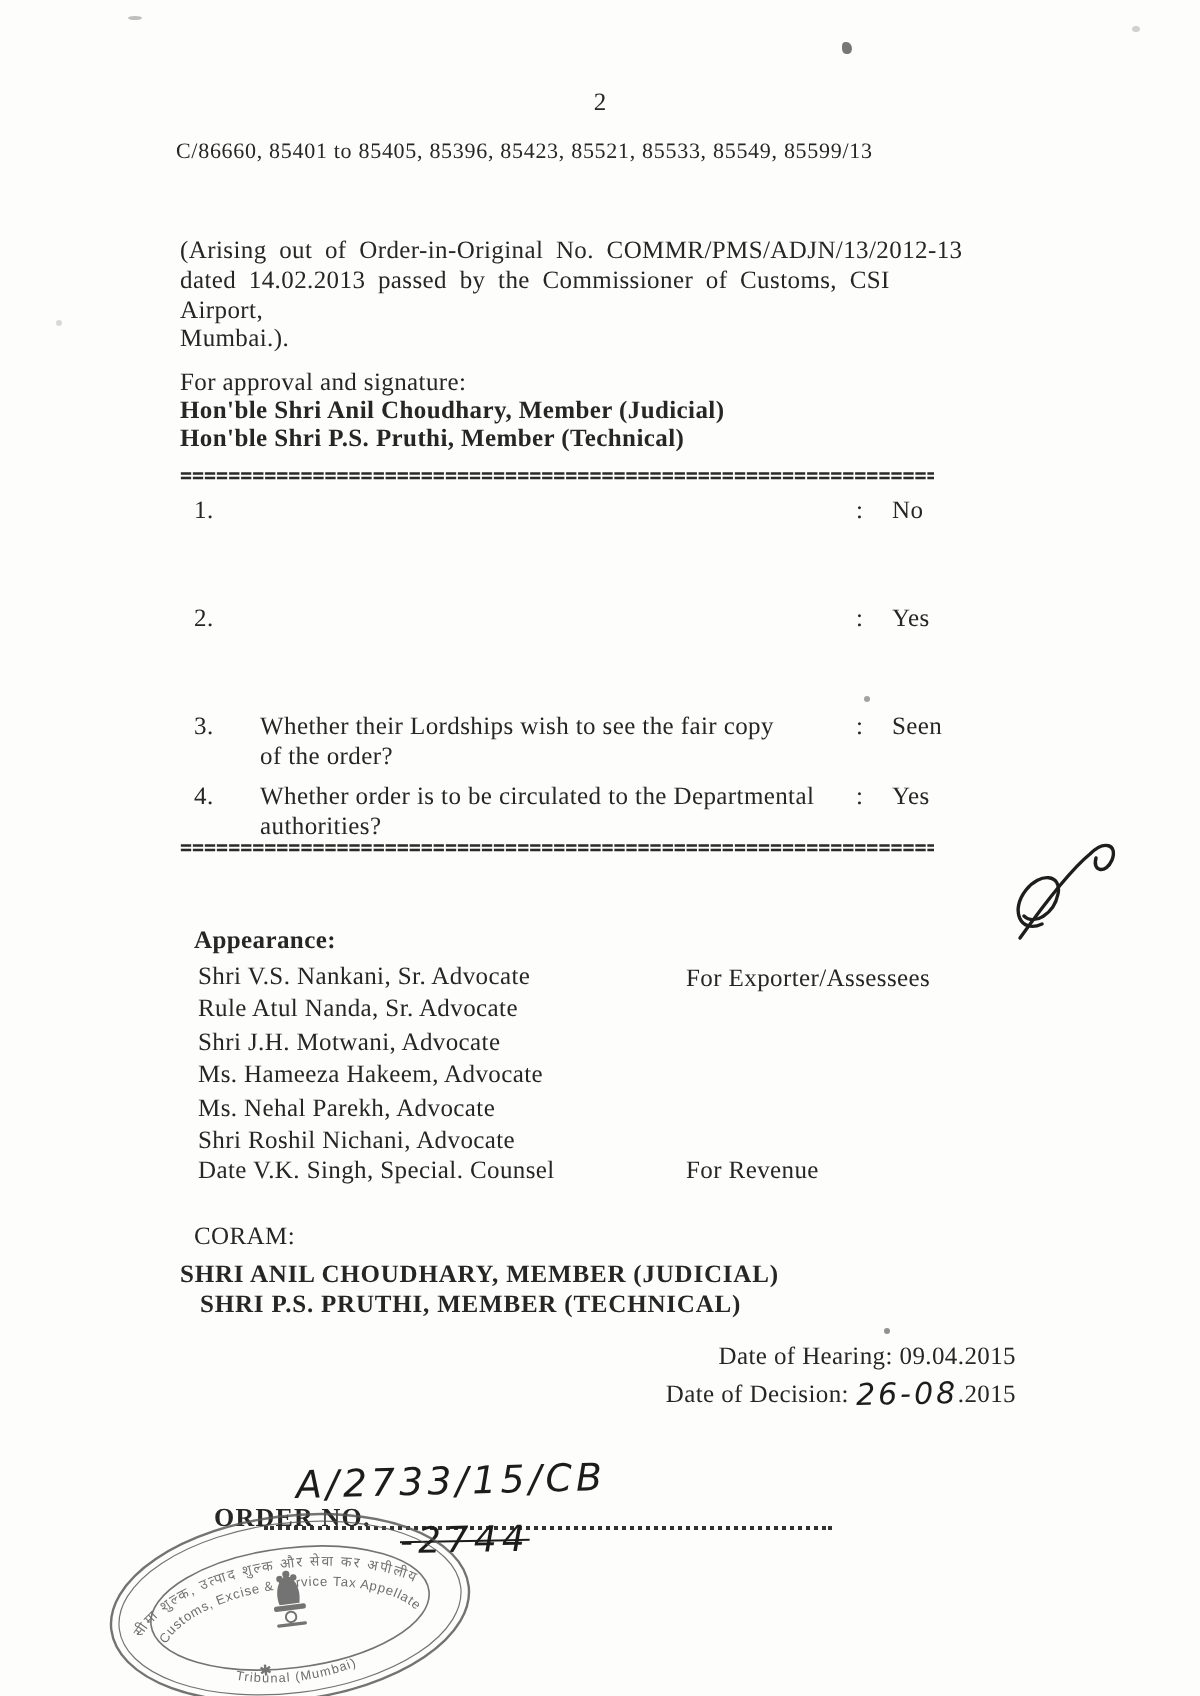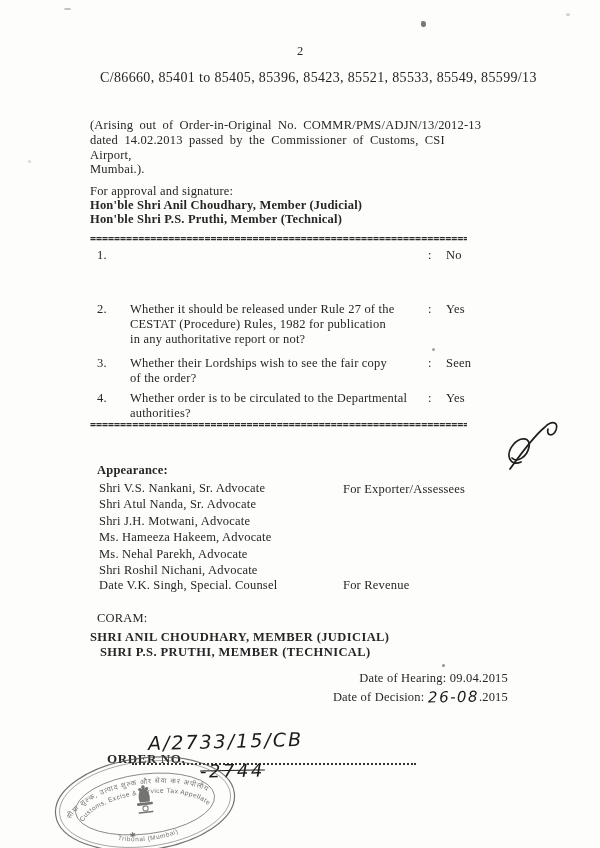--- a/index.html
+++ b/index.html
@@ -12,21 +12,21 @@
     font-family:"Liberation Serif", serif;
     color:#262626;
     overflow:hidden;
   }
   .abs { position:absolute; }
   .txt { font-size:12.5px; line-height:14.8px; letter-spacing:.2px; }
   .bold { font-weight:bold; }
   .pre { white-space:pre-line; }
 
   .page-number { left:0; right:0; top:44px; text-align:center; font-size:12.5px; }
-  .case-numbers { left:100px; top:70px; font-size:14px; letter-spacing:.35px; white-space:nowrap; }
+  .case-numbers { left:88px; top:70px; font-size:11px; letter-spacing:.35px; white-space:nowrap; }
   .arising { left:90px; top:118px; width:392px; word-spacing:3px; }
 
   .approval-heading { left:90px; top:184px; }
   .approval-member-1 { left:90px; top:198px; }
   .approval-member-2 { left:90px; top:212px; }
 
   .divider {
     font-family:"DejaVu Sans Mono", monospace;
     font-size:10px; font-weight:bold; color:#2a2a2a;
     width:377px; overflow:hidden; white-space:nowrap;
@@ -105,23 +105,20 @@
 
   <div class="abs divider divider-top">======================================================================</div>
 
   <div class="abs txt q q1">
     <span class="q-no">1.</span>
     <span class="q-colon">:</span>
     <span class="q-answer">No</span>
   </div>
   <div class="abs txt q q2">
     <span class="q-no">2.</span>
-    <div class="q-text pre">Whether it should be released under Rule 27 of the
-CESTAT (Procedure) Rules, 1982 for publication
-in any authoritative report or not?</div>
     <span class="q-colon">:</span>
     <span class="q-answer">Yes</span>
   </div>
   <div class="abs txt q q3">
     <span class="q-no">3.</span>
     <div class="q-text pre">Whether their Lordships wish to see the fair copy
 of the order?</div>
     <span class="q-colon">:</span>
     <span class="q-answer">Seen</span>
   </div>
@@ -138,21 +135,21 @@
   <svg class="abs signature-svg" viewBox="0 0 82 72">
     <g fill="none" stroke="#1e1e1e" stroke-width="1.7" stroke-linecap="round">
       <path d="M24,56 C13,61 8,49 16,39 C23,30 34,31 32,41 C30,51 20,57 15,52"></path>
       <path d="M13,63 C23,49 37,30 48,21 C55,14 62,16 59,24 C56,31 49,30 51,23"></path>
     </g>
   </svg>
 
   <div class="abs txt bold appearance-heading">Appearance:</div>
   <div class="abs txt advocate-list">
     <div>Shri V.S. Nankani, Sr. Advocate</div>
-    <div>Shri Atul Nanda, Sr. Advocate</div>
+    <div>Rule Atul Nanda, Sr. Advocate</div>
     <div>Shri J.H. Motwani, Advocate</div>
     <div>Ms. Hameeza Hakeem, Advocate</div>
     <div>Ms. Nehal Parekh, Advocate</div>
     <div>Shri Roshil Nichani, Advocate</div>
   </div>
   <div class="abs txt for-exporter">For Exporter/Assessees</div>
   <div class="abs txt special-counsel">Date V.K. Singh, Special. Counsel</div>
   <div class="abs txt for-revenue">For Revenue</div>
 
   <div class="abs txt coram-heading">CORAM:</div>

